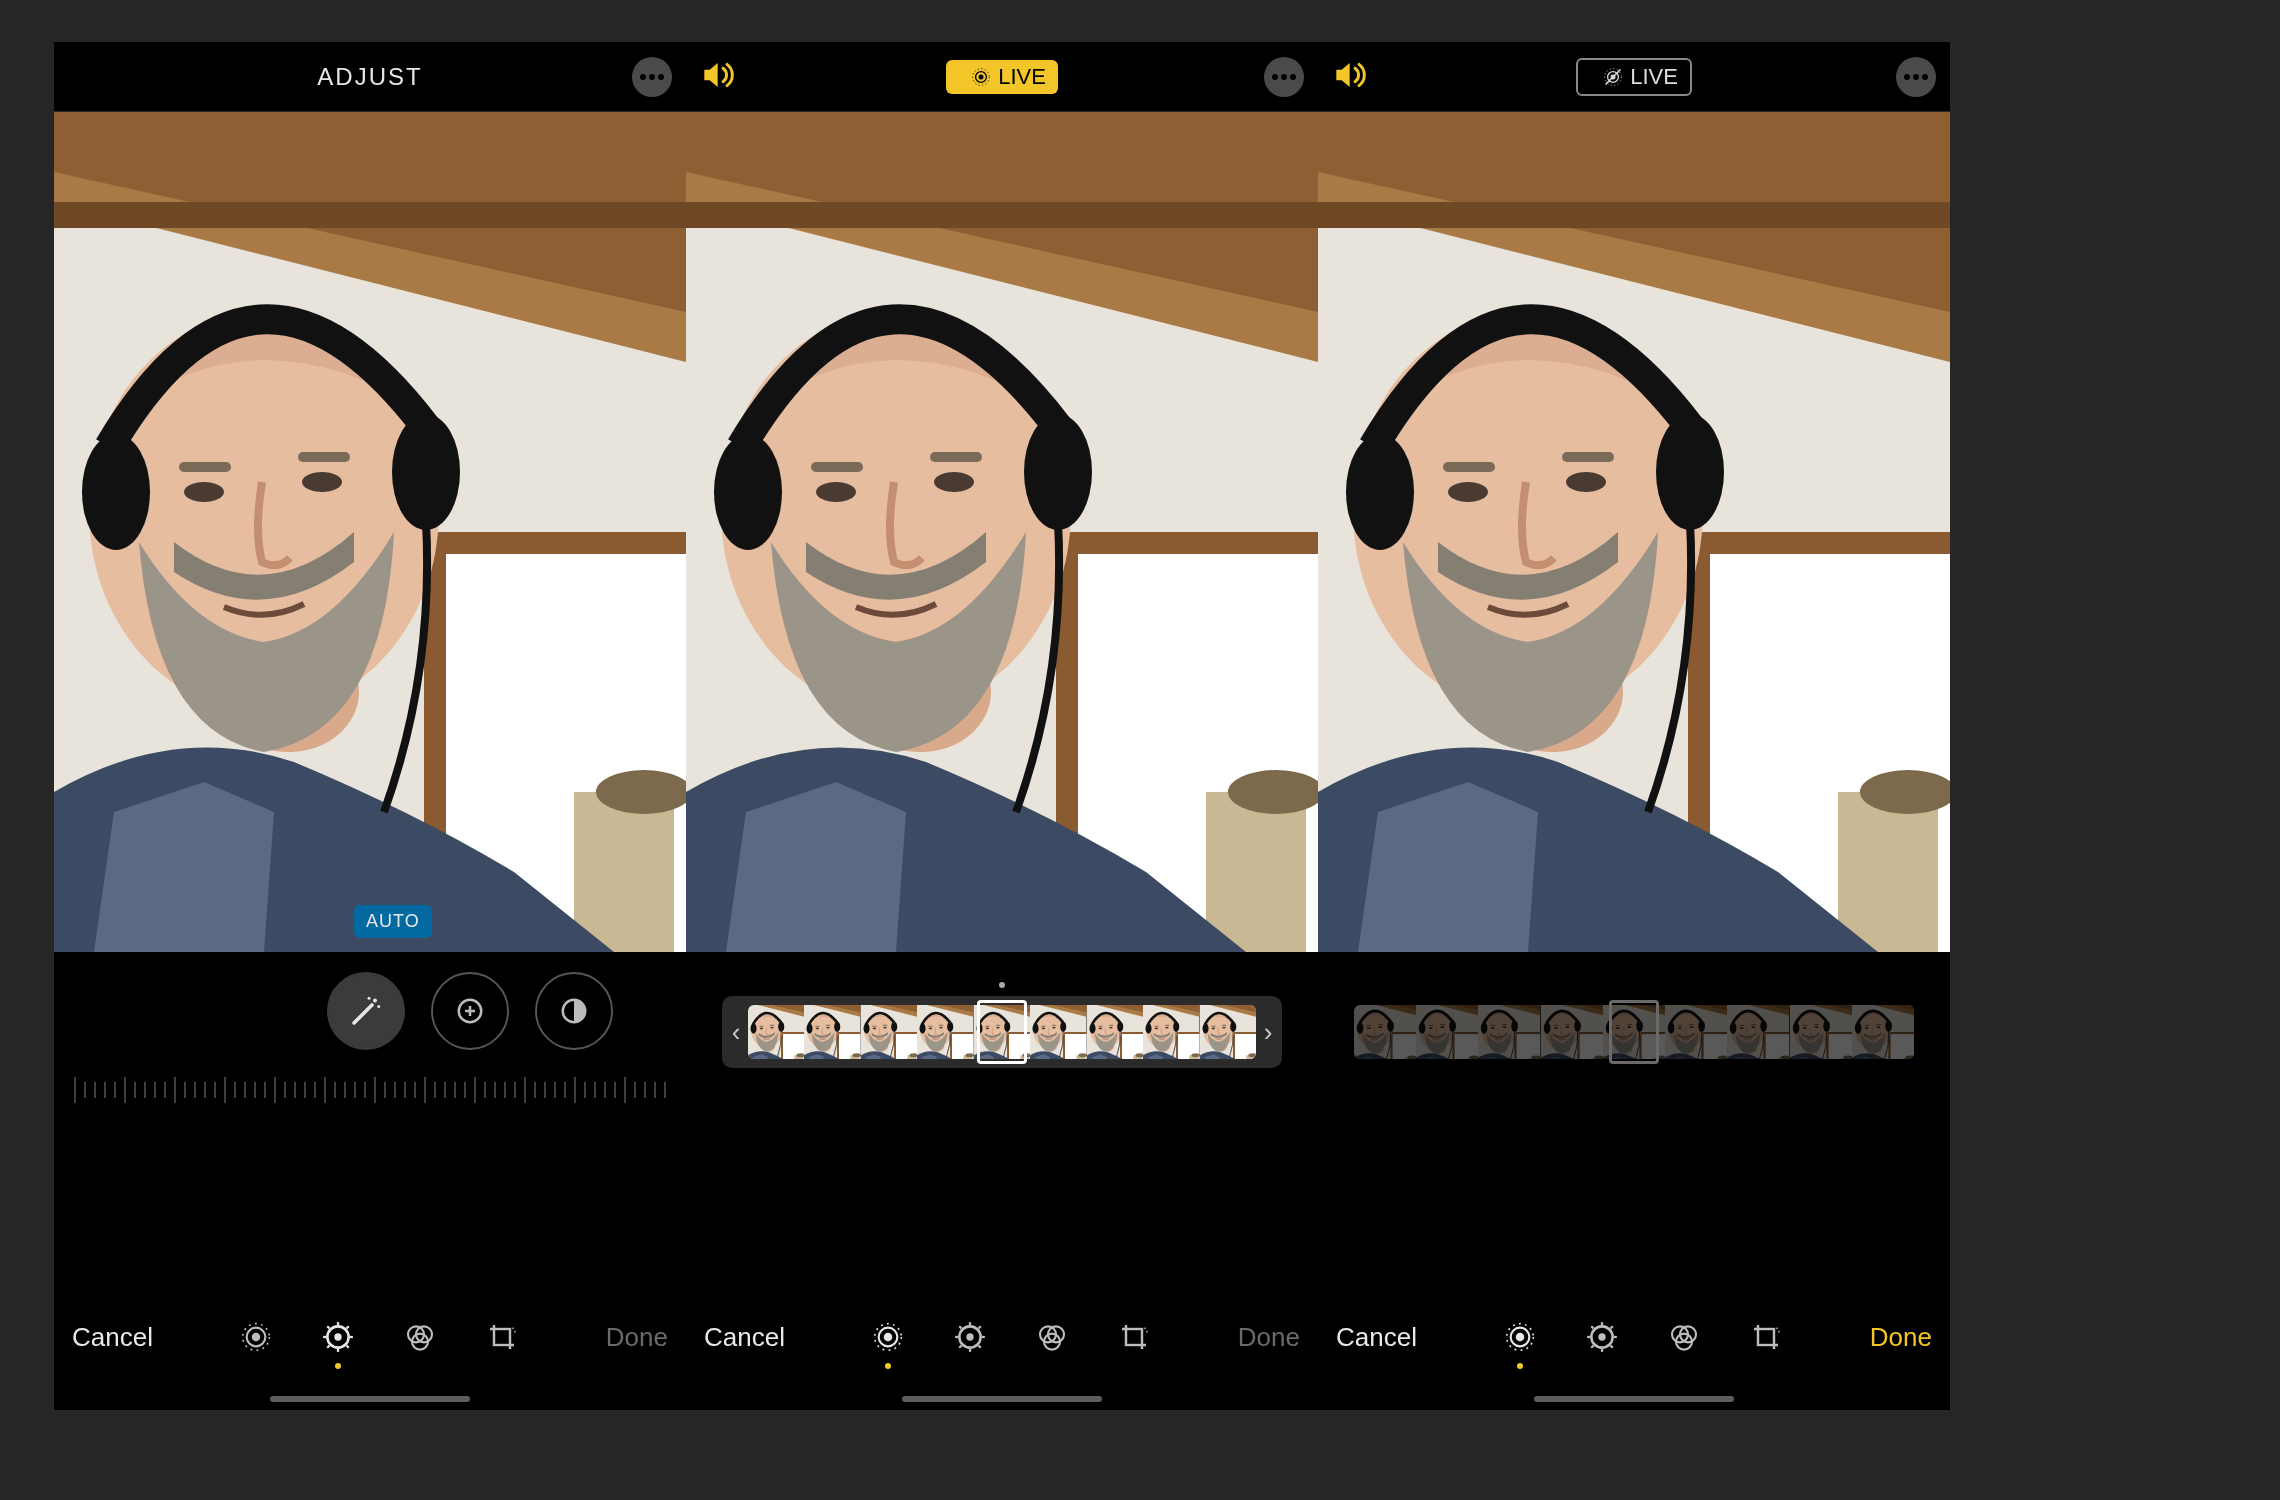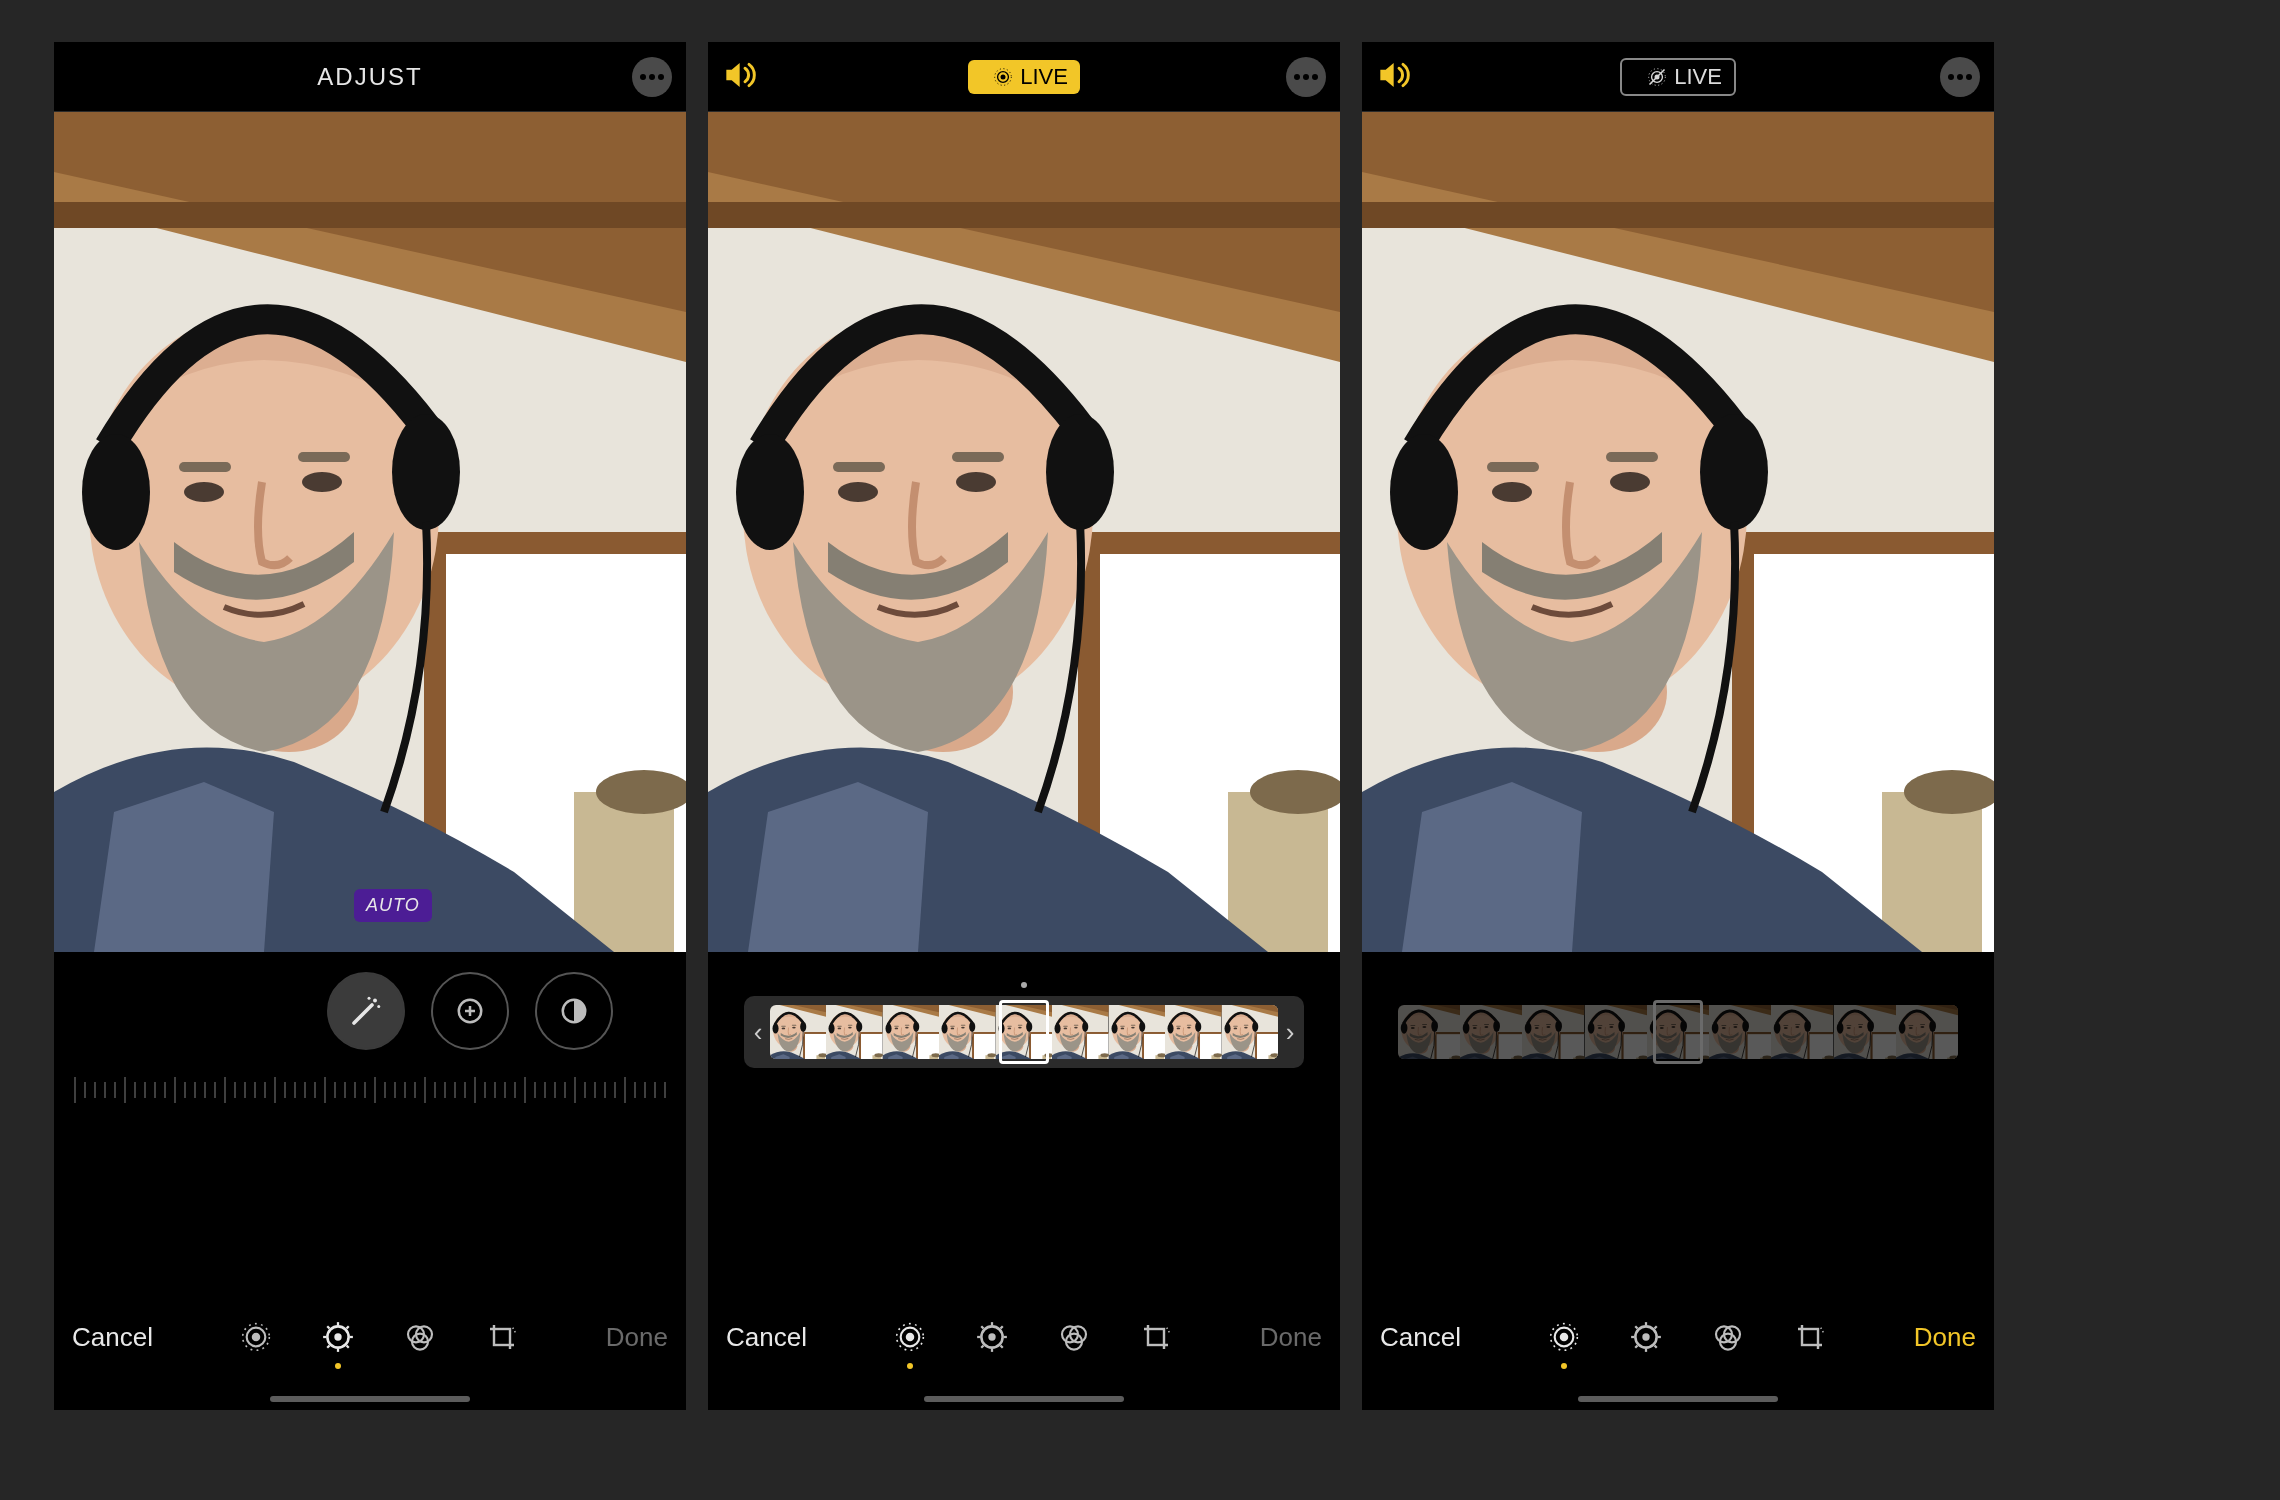--- a/index.html
+++ b/index.html
@@ -14,21 +14,20 @@
   }
   .stage {
     width: 2280px;
     height: 1500px;
     transform-origin: top left;
     position: relative;
     background: #262626;
   }
   .row {
     display: flex;
-    gap: 22px;
     position: absolute;
     left: 54px;
     top: 42px;
   }
   .phone {
     width: 632px;
     height: 1368px;
     background: #000;
     border-radius: 0;
     position: relative;
@@ -97,28 +96,27 @@
   .photo {
     width: 100%;
     height: 840px;
     position: relative;
     overflow: hidden;
   }
   .photo svg { width: 100%; height: 100%; display:block; }
   .auto-chip {
     position: absolute;
     left: 300px;
-    bottom: 30px;
-    background: #4c1d95;
+    bottom: 14px;
+    background: #0369a1;
     color: #e8e8e8;
     font-size: 18px;
     letter-spacing: 1px;
     padding: 6px 12px;
     border-radius: 6px;
-    font-style: italic;
   }
 
   
   .midzone {
     height: 220px;
     position: relative;
     display:flex;
     flex-direction:column;
     align-items:center;
     justify-content:flex-start;

